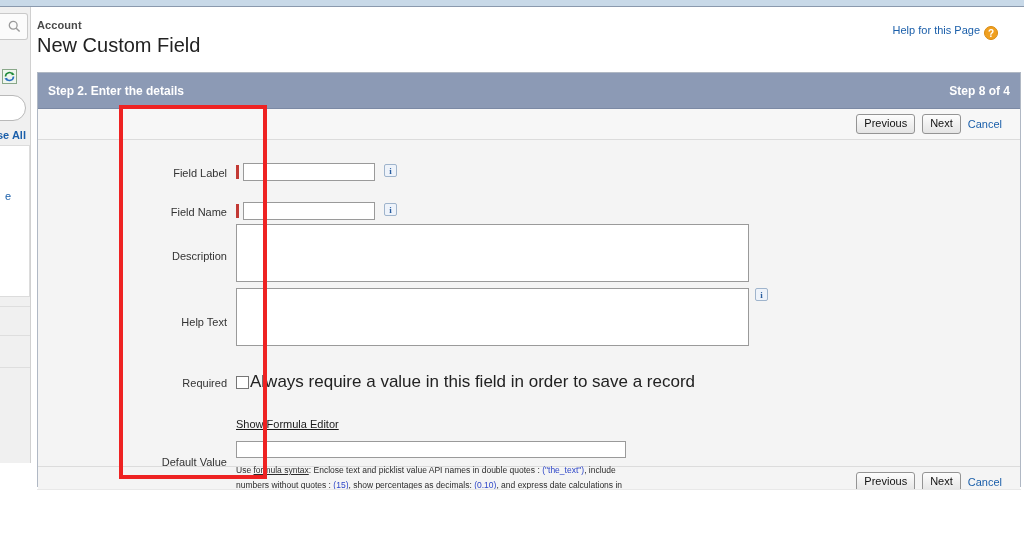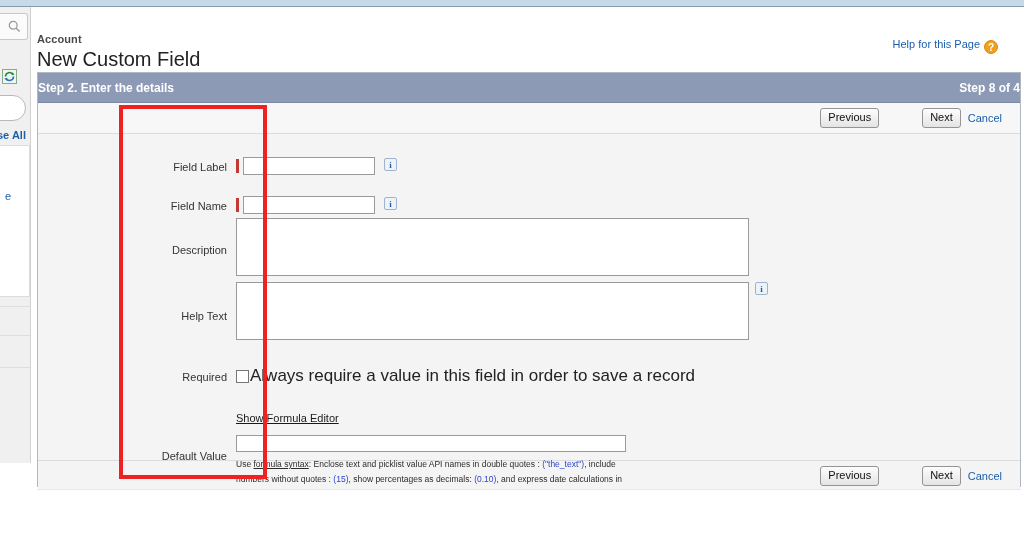--- a/index.html
+++ b/index.html
@@ -79,21 +79,20 @@
     position: absolute; top: 7px; left: 32px;
     width: 992px; height: 536px;
     background: #ffffff;
   }
 
   
   .page-header {
     position: relative;
     height: 65px;
     padding: 12px 0 0 5px;
-    margin-top: 14px;
   }
   .breadcrumb {
     font-size: 11px; font-weight: bold; color: #4a4a4a;
     letter-spacing: .1px;
   }
   .page-title {
     font-size: 20px; color: #222222; margin-top: 3px;
     font-weight: normal;
   }
   .help-link {
@@ -111,26 +110,26 @@
   }
 
   
   .wizard {
     position: absolute; top: 65px; left: 5px;
     width: 984px; height: 415px;
     border: 1px solid #b0b8c4;
     background: #f4f4f4;
   }
   .wizard-bar {
-    height: 30px;
+    height: 36px;
     background: #8c9ab5;
     color: #ffffff;
     font-size: 12px; font-weight: bold;
     display: flex; align-items: center; justify-content: space-between;
-    padding: 0 0;
+    padding: 0 10px;
     border-bottom: 1px solid #7b89a4;
   }
   .btn-row {
     height: 31px;
     background: #f7f7f7;
     border-bottom: 1px solid #dcdcdc;
     display: flex; align-items: center; justify-content: flex-end;
     padding-right: 18px; gap: 7px;
   }
   .btn-row.bottom {
@@ -140,21 +139,20 @@
   }
   .btn {
     font-family: "Liberation Sans", sans-serif;
     font-size: 11px; color: #111111;
     background: linear-gradient(#fdfdfd, #e4e4e4);
     border: 1px solid #949494;
     border-radius: 3px;
     padding: 2px 7px 3px;
     cursor: pointer;
     line-height: 13px;
-    margin-left: 36px;
   }
   .link-btn {
     font-size: 11px; color: #1b5faa; cursor: pointer;
     text-decoration: none;
   }
 
   
   .form-body {
     position: relative;
     height: 326px;

